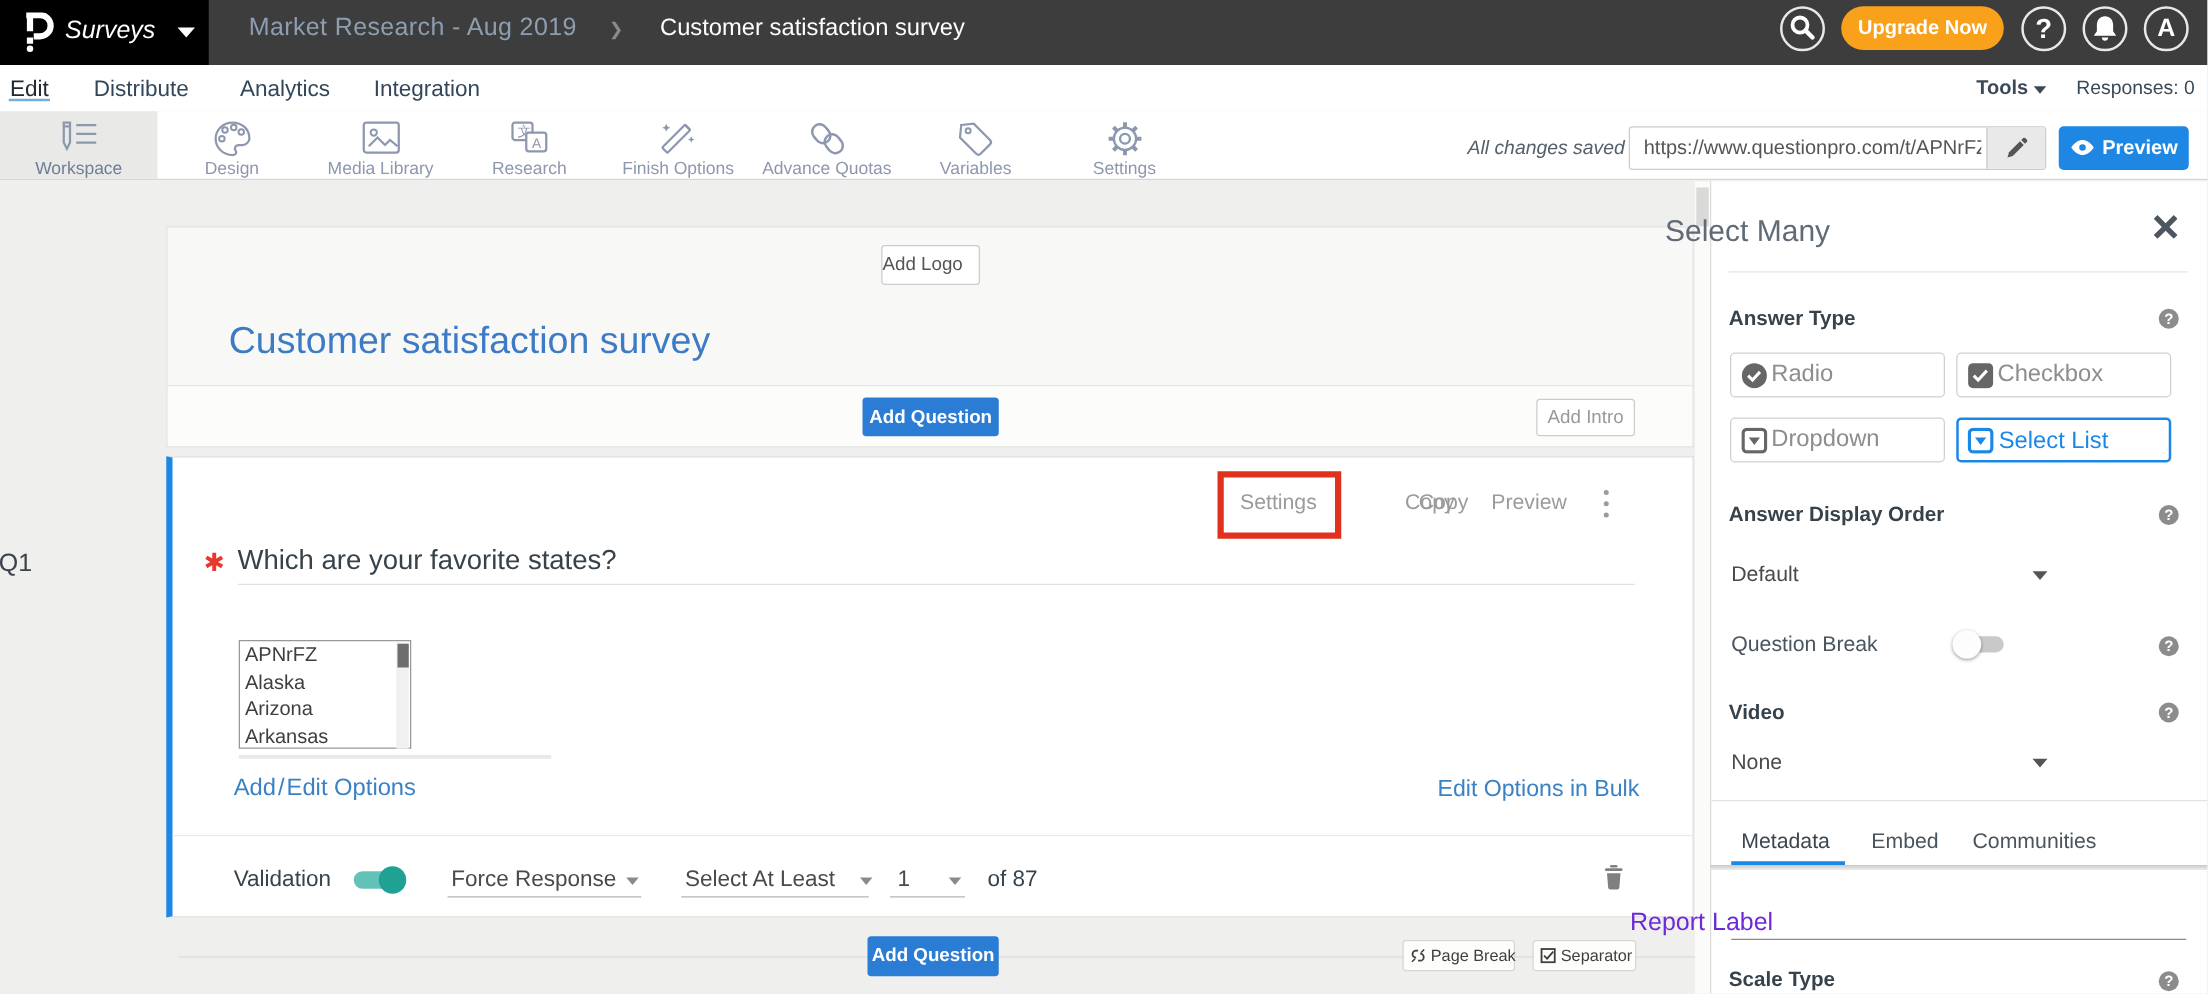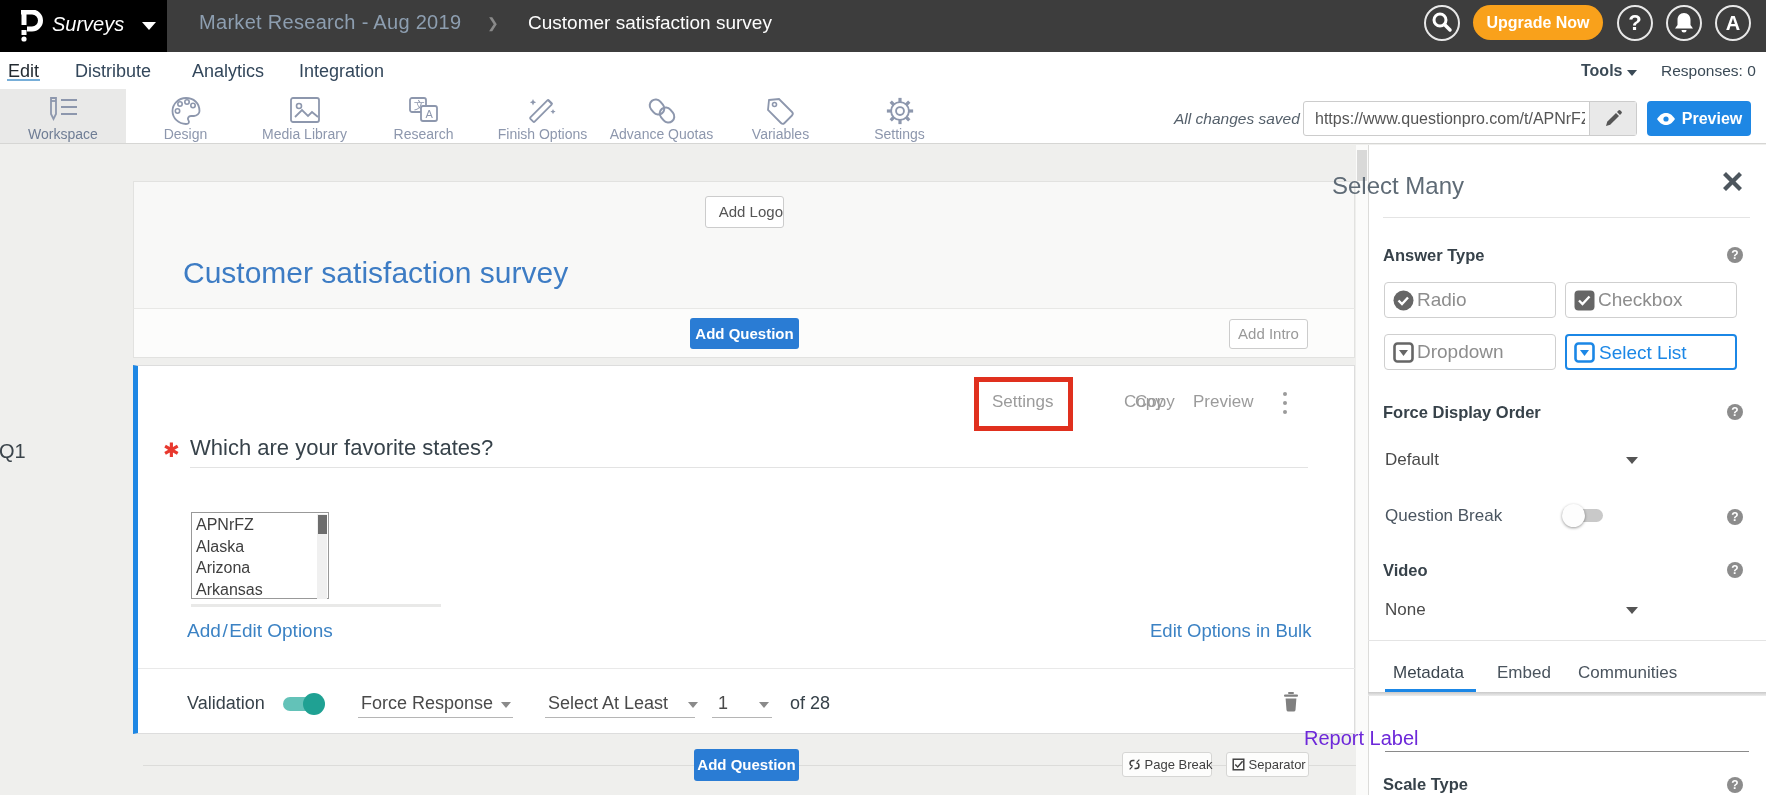--- a/index.html
+++ b/index.html
@@ -40,21 +40,21 @@
 #urlbox .pedit { position:absolute; right:0; top:0; width:47px; height:33px; background:#e9e9e9; border-left:1px solid #ccc; text-align:center; line-height:33px; }
 #previewbtn { position:absolute; left:1647px; top:12px; width:104px; height:35px; background:#1e87e4; border-radius:4px; color:#fff; font-size:16px; font-weight:bold; text-align:center; line-height:35px; }
 
 
 #content { position:absolute; left:0; top:145px; width:1368px; height:650px; background:#efefed; }
 #scrollstrip { position:absolute; left:1356px; top:145px; width:12px; height:650px; background:#fbfbfa; }
 #scrollthumb { position:absolute; left:1357px; top:150px; width:10px; height:31px; background:#d9d9d8; }
 
 
 #hcard { position:absolute; left:133px; top:181px; width:1222px; height:177px; background:#f8f8f7; border:1px solid #e2e2e0; }
-#addlogo { position:absolute; left:705px; top:196px; width:79px; height:32px; background:#fff; border:1px solid #ccc; border-radius:3px; font-size:15px; color:#555; text-align:right; line-height:30px; }
+#addlogo { position:absolute; left:705px; top:196px; width:79px; height:32px; background:#fff; border:1px solid #ccc; border-radius:3px; font-size:15px; color:#555; text-align:left; line-height:30px; }
 #stitle { position:absolute; left:183px; top:256px; font-size:30px; color:#3d7cc4; }
 #hbtnrow { position:absolute; left:133px; top:308px; width:1222px; height:50px; background:#fcfcfb; border:1px solid #e2e2e0; border-top:1px solid #e8e8e6; }
 #addq1 { position:absolute; left:690px; top:318px; width:109px; height:31px; background:#2a7cd4; border-radius:3px; color:#fff; font-size:15px; font-weight:bold; text-align:center; line-height:31px; }
 #addintro { position:absolute; left:1229px; top:319px; width:79px; height:30px; background:#fff; border:1px solid #ccc; border-radius:3px; color:#999; font-size:15px; text-align:center; line-height:28px; }
 
 
 #qcard { position:absolute; left:133px; top:365px; width:1222px; height:369px; background:#fff; border:1px solid #ddd; border-left:5px solid #1e87e4; }
 #q1label { position:absolute; left:-1px; top:440px; font-size:20px; color:#3b444b; }
 .qaction { position:absolute; top:392px; font-size:17px; color:#9b9b9b; }
 #redbox { position:absolute; left:974px; top:377px; width:99px; height:54px; border:5px solid #e0301e; }
@@ -319,21 +319,21 @@
   </div>
 <div class="vdrop" style="left:361px;">Force Response</div>
 <div class="vuline" style="left:358px; width:155px;"></div>
 <div class="vcaret" style="left:501px;"></div>
 <div class="vdrop" style="left:548px;">Select At Least</div>
 <div class="vuline" style="left:545px; width:150px;"></div>
 <div class="vcaret" style="left:688px;"></div>
 <div class="vdrop" style="left:718px;">1</div>
 <div class="vuline" style="left:712px; width:60px;"></div>
 <div class="vcaret" style="left:759px;"></div>
-<div id="of51">of 28</div>
+<div id="of51">of 87</div>
 <div id="trash">
   <svg width="16" height="20" viewBox="0 0 16 20">
       <rect x="1" y="2.5" width="14" height="2.2" rx="1" fill="#808080"></rect>
       <rect x="5" y="0" width="6" height="2" rx="1" fill="#808080"></rect>
       <path d="M2.6 6.5 h10.8 l-0.9 11.5 a1.8 1.8 0 0 1 -1.8 1.6 h-5.4 a1.8 1.8 0 0 1 -1.8 -1.6z" fill="#808080"></path>
     </svg>
 </div>
 
 <div id="bline"></div>
 <div id="addq2">Add Question</div>
@@ -381,21 +381,21 @@
   <span class="lb">Dropdown</span>
 </div>
 <div class="atbtn" id="at-selectlist" style="left:1565px; top:334px;">
   <span class="ic" style="left:7px; top:6px;"><svg width="21" height="21" viewBox="0 0 21 21">
         <rect x="1.5" y="1.5" width="18" height="18" rx="3" fill="none" stroke="#1b87e6" stroke-width="2.6"></rect>
         <path d="M6 8 h9 l-4.5 6z" fill="#1b87e6"></path>
       </svg></span>
   <span class="lb">Select List</span>
 </div>
 
-<div class="rp-h" style="top:403px;">Force Display Order</div>
+<div class="rp-h" style="top:403px;">Answer Display Order</div>
 <div class="helpc" style="top:404px;">?</div>
 <div id="ado-default">Default</div>
 <div class="dcaret" style="left:1626px; top:457px;"></div>
 
 <div id="qt-label">Question Break</div>
 <div id="toggle2">
     <div class="knob"></div>
   </div>
 <div class="helpc" style="top:509px;">?</div>
 

